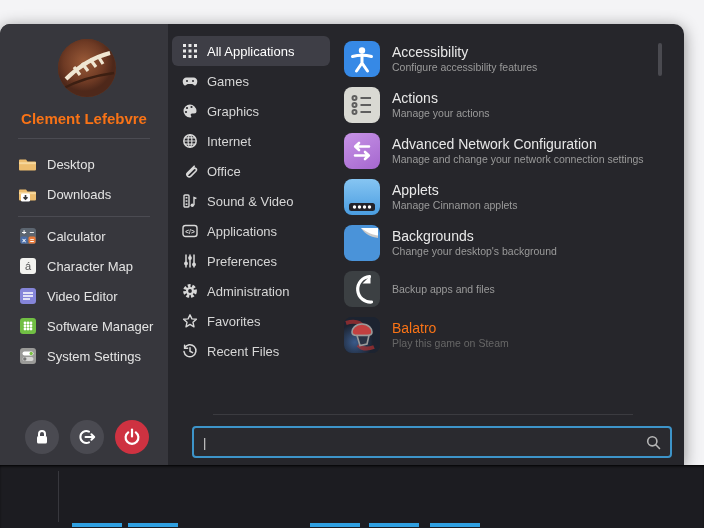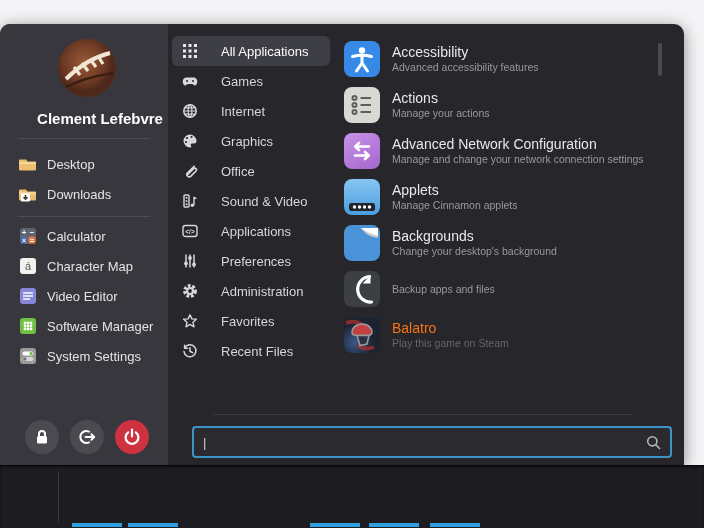--- a/index.html
+++ b/index.html
@@ -7,35 +7,35 @@
   body { background:#f4f4f6; font-family:"Liberation Sans","DejaVu Sans",sans-serif; position:relative; }
 
   
   .menu-panel { position:absolute; left:0; top:24px; width:684px; height:441px;
     background:#26262b; border-radius:10px 10px 0 0; box-shadow:0 3px 16px rgba(0,0,0,.45); }
 
   
   .sidebar { position:absolute; left:0; top:0; width:168px; height:100%;
     background:#37373d; border-radius:10px 0 0 0; }
   .avatar { position:absolute; left:58px; top:15px; width:58px; height:58px; border-radius:50%; overflow:hidden; background:#6b3a22; }
-  .user-name { position:absolute; top:86px; left:16px; width:100%; text-align:center;
-    color:#ffffff; font-size:15px; font-weight:bold; }
+  .user-name { position:absolute; top:86px; left:0; width:100%; text-align:center;
+    color:#f97316; font-size:15px; font-weight:bold; }
   .side-sep { position:absolute; left:18px; width:132px; height:1px; background:#4b4b52; }
   .side-list { position:absolute; left:0; width:100%; }
   .side-item { height:30px; display:flex; align-items:center; padding-left:18px; gap:10px;
     color:#e4e4e4; font-size:13px; cursor:default; }
   .side-item .ic { width:19px; height:19px; flex:0 0 19px; display:flex; align-items:center; justify-content:center; }
   .session { position:absolute; top:396px; left:0; width:100%; }
   .round-btn { position:absolute; width:34px; height:34px; border-radius:50%; background:#4a4a51;
     display:flex; align-items:center; justify-content:center; }
   .round-btn.power { background:#ce3241; }
 
   
   .categories { position:absolute; left:172px; top:12px; width:158px; }
-  .cat-item { height:30px; display:flex; align-items:center; gap:23px; padding:0 10px;
+  .cat-item { height:30px; display:flex; align-items:center; gap:9px; padding:0 10px;
     color:#d6d6d6; font-size:13px; border-radius:6px; }
   .cat-item.active { background:#3e3e46; color:#fff; }
   .cat-item .ic { width:16px; height:16px; flex:0 0 16px; display:flex; align-items:center; justify-content:center; }
 
   
   .apps { position:absolute; left:336px; top:12px; width:318px; height:368px; overflow:hidden; }
   .app-row { height:46px; display:flex; align-items:center; gap:12px; padding-left:8px; }
   .app-icon { width:36px; height:36px; border-radius:8px; flex:0 0 36px; position:relative; overflow:hidden; }
   .app-text { min-width:0; }
   .app-title { font-size:14px; color:#e8e8e8; line-height:17px; white-space:nowrap; }
@@ -222,36 +222,36 @@
             <path d="M4.5 4.5 h7 a3.8 3.8 0 0 1 3.8 4 c-.2 2.2-1 4-2.4 4 c-1.2 0-1.6-1.6-2.9-1.6 h-4 c-1.3 0-1.7 1.6-2.9 1.6 c-1.4 0-2.2-1.8-2.4-4 a3.8 3.8 0 0 1 3.8-4 z" fill="#d8d8d8"></path>
             <circle cx="5" cy="8" r="1" fill="#26262b"></circle>
             <circle cx="11" cy="8" r="1" fill="#26262b"></circle>
           </svg>
         </span>
       <span>Games</span>
     </div>
     <div class="cat-item">
       <span class="ic">
           <svg width="16" height="16" viewBox="0 0 16 16">
-            <circle cx="8" cy="8" r="6.2" stroke="#d8d8d8" stroke-width="1.5" fill="none"></circle>
-            <path d="M1.8 8 h12.4 M8 1.8 c-2.5 1.8-2.5 10.6 0 12.4 M8 1.8 c2.5 1.8 2.5 10.6 0 12.4 M2.8 4.8 h10.4 M2.8 11.2 h10.4" stroke="#d8d8d8" stroke-width="1.2" fill="none"></path>
-          </svg>
-        </span>
-      <span>Internet</span>
-    </div>
-    <div class="cat-item">
-      <span class="ic">
-          <svg width="16" height="16" viewBox="0 0 16 16">
             <path d="M8 1.5 a6.5 6.5 0 1 0 0 13 c1.4 0 1.6-1 1-1.8 c-.8-1-.2-2.2 1.2-2.2 h1.8 a2.5 2.5 0 0 0 2.5-2.5 A6.8 6.8 0 0 0 8 1.5 z" fill="#d8d8d8"></path>
             <circle cx="5" cy="5" r="1.1" fill="#26262b"></circle>
             <circle cx="9.5" cy="4" r="1.1" fill="#26262b"></circle>
             <circle cx="4" cy="9" r="1.1" fill="#26262b"></circle>
           </svg>
         </span>
       <span>Graphics</span>
+    </div>
+    <div class="cat-item">
+      <span class="ic">
+          <svg width="16" height="16" viewBox="0 0 16 16">
+            <circle cx="8" cy="8" r="6.2" stroke="#d8d8d8" stroke-width="1.5" fill="none"></circle>
+            <path d="M1.8 8 h12.4 M8 1.8 c-2.5 1.8-2.5 10.6 0 12.4 M8 1.8 c2.5 1.8 2.5 10.6 0 12.4 M2.8 4.8 h10.4 M2.8 11.2 h10.4" stroke="#d8d8d8" stroke-width="1.2" fill="none"></path>
+          </svg>
+        </span>
+      <span>Internet</span>
     </div>
     <div class="cat-item">
       <span class="ic">
           <svg width="16" height="16" viewBox="0 0 16 16">
             <path d="M12.2 3.2 L5.6 9.8 a2.3 2.3 0 0 0 3.3 3.3 L14 8 a1.7 1.7 0 0 0 -2.4 -2.4 L5.8 11.4" stroke="#d8d8d8" stroke-width="1.6" fill="none" stroke-linecap="round"></path>
           </svg>
         </span>
       <span>Office</span>
     </div>
     <div class="cat-item">
@@ -321,21 +321,21 @@
     <div class="app-row">
       <div class="app-icon" style="background:#3689e6">
         <svg width="36" height="36" viewBox="0 0 36 36">
             <circle cx="18" cy="9.5" r="3.2" fill="#fff"></circle>
             <path d="M8.5 15.5 Q18 13 27.5 15.5" stroke="#fff" stroke-width="3" fill="none" stroke-linecap="round"></path>
             <path d="M18 14 V22 M18 22 L12.5 30 M18 22 L23.5 30" stroke="#fff" stroke-width="3" fill="none" stroke-linecap="round"></path>
           </svg>
       </div>
       <div class="app-text">
         <div class="app-title">Accessibility</div>
-        <div class="app-desc">Advanced accessibility features</div>
+        <div class="app-desc">Configure accessibility features</div>
       </div>
     </div>
     <div class="app-row">
       <div class="app-icon" style="background:#d9d9d3">
         <svg width="36" height="36" viewBox="0 0 36 36">
             <g stroke="#5f5f5f" stroke-width="2" fill="none">
               <circle cx="10.5" cy="11" r="2"></circle>
               <circle cx="10.5" cy="18" r="2"></circle>
               <circle cx="10.5" cy="25" r="2"></circle>
               <path d="M16.5 11 H27 M16.5 18 H27 M16.5 25 H27"></path>

